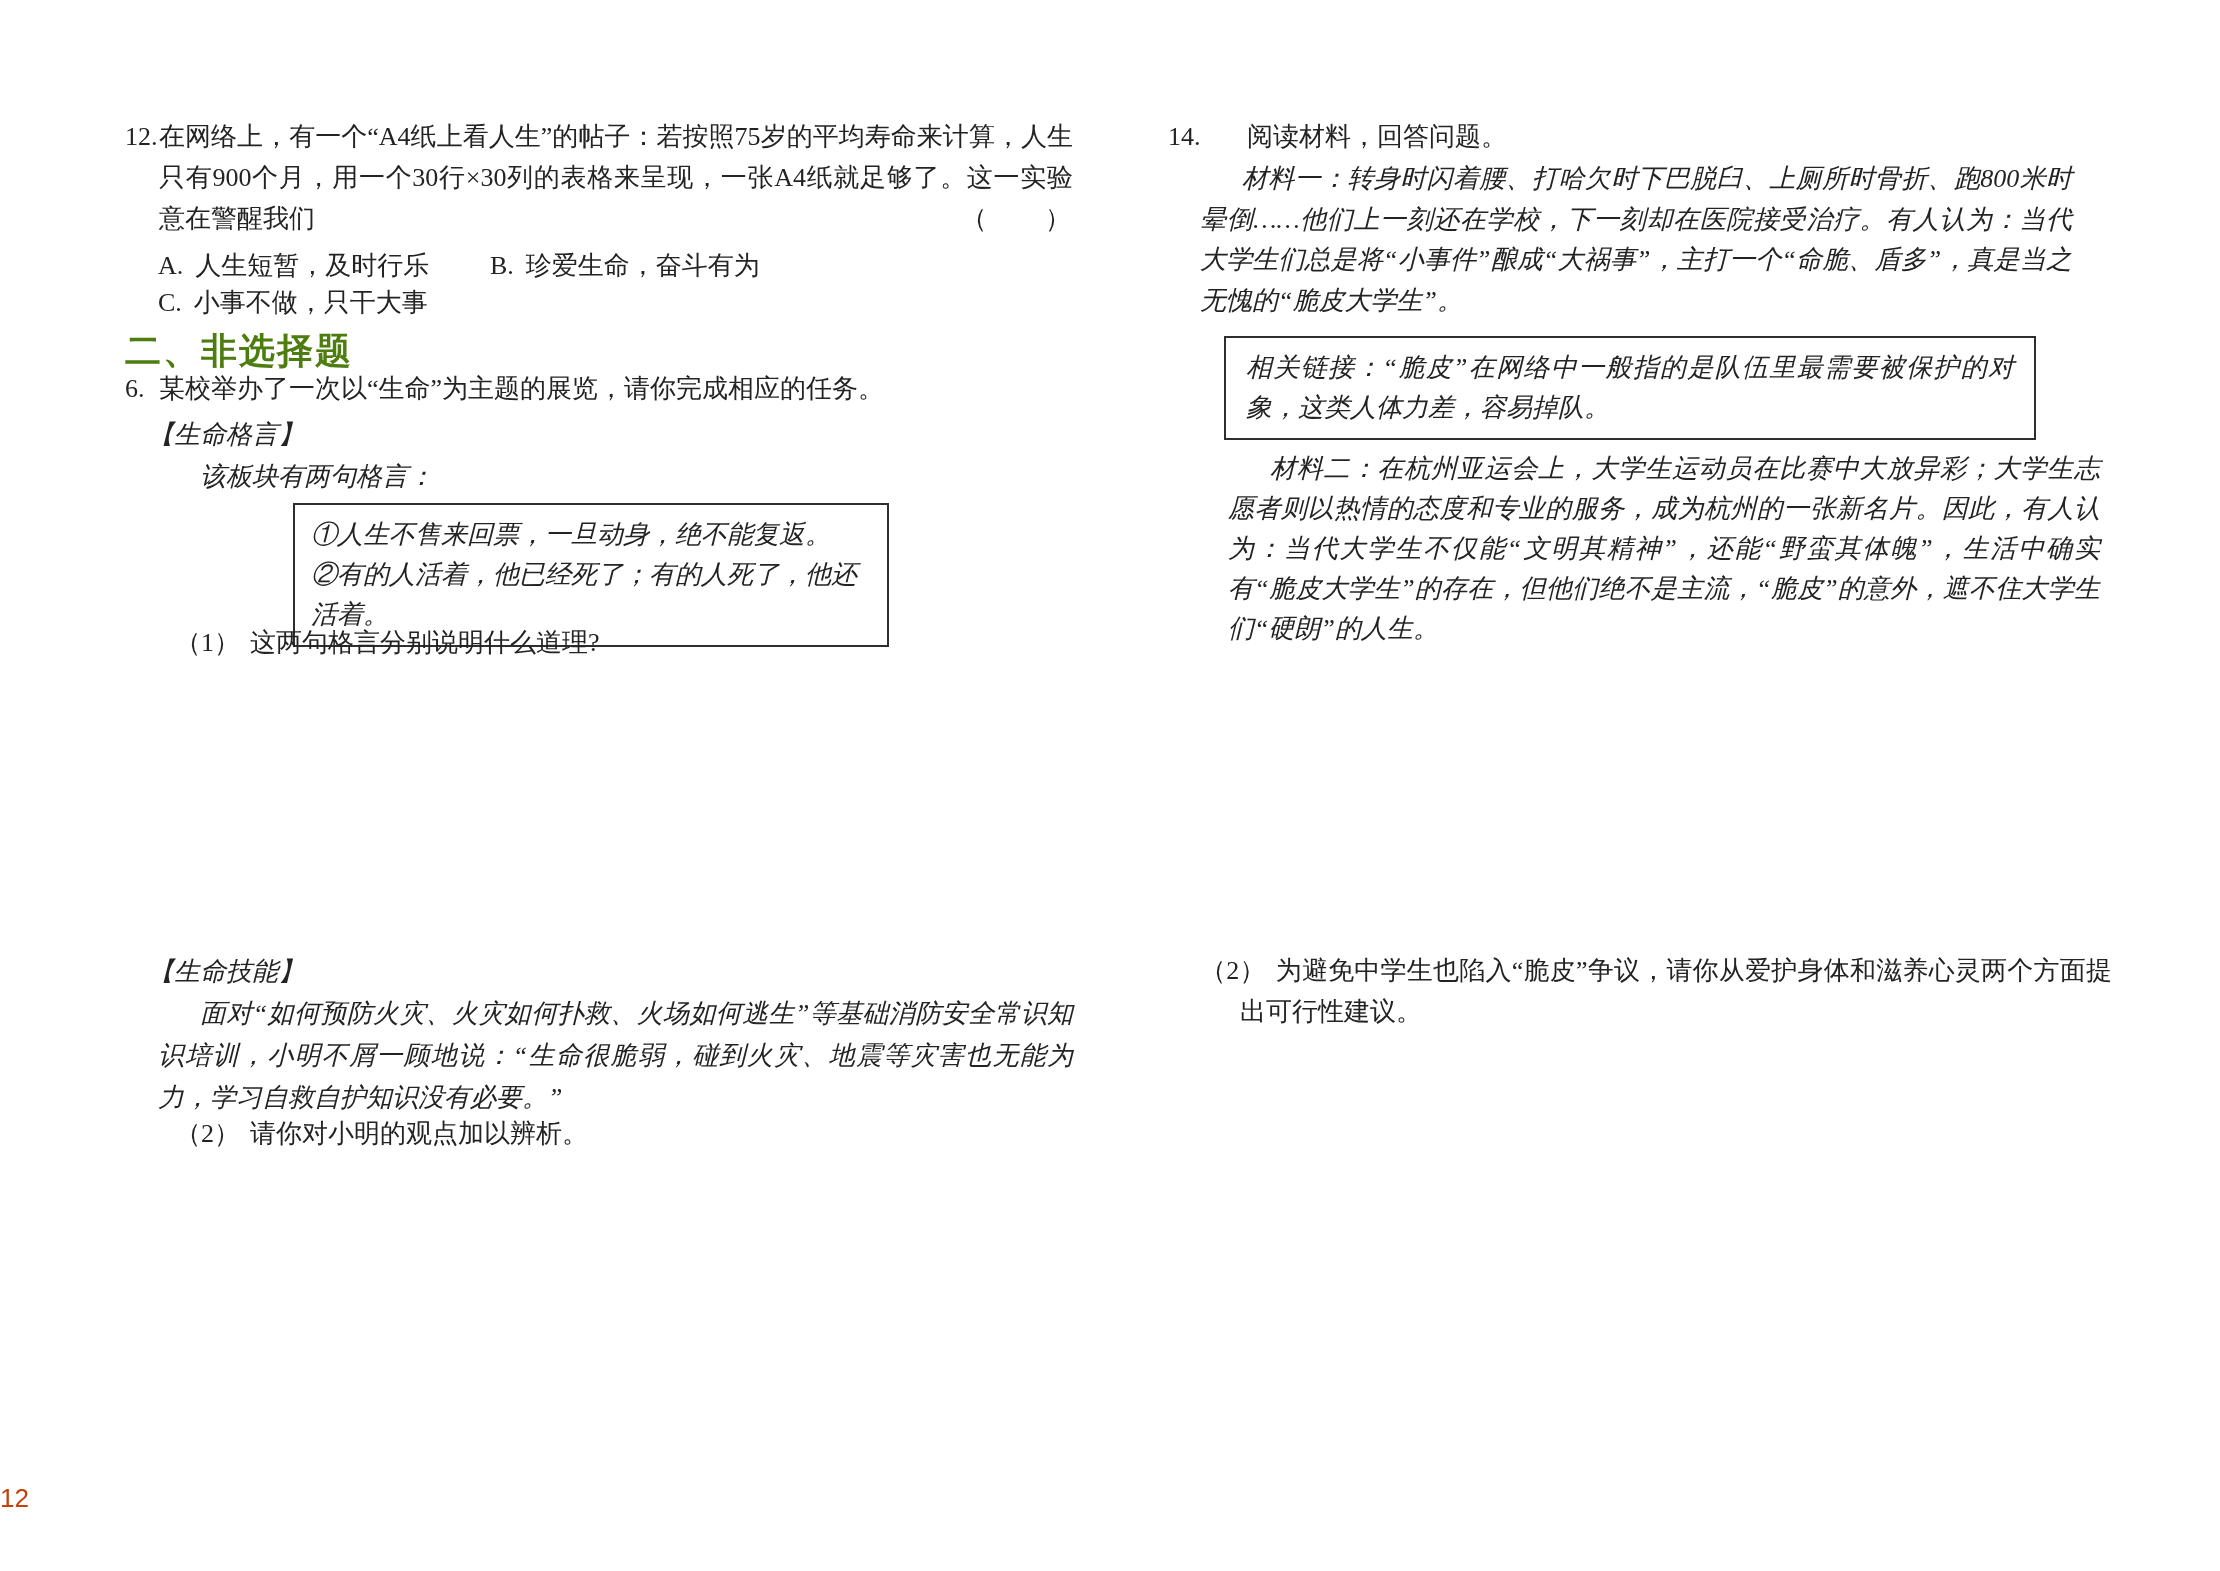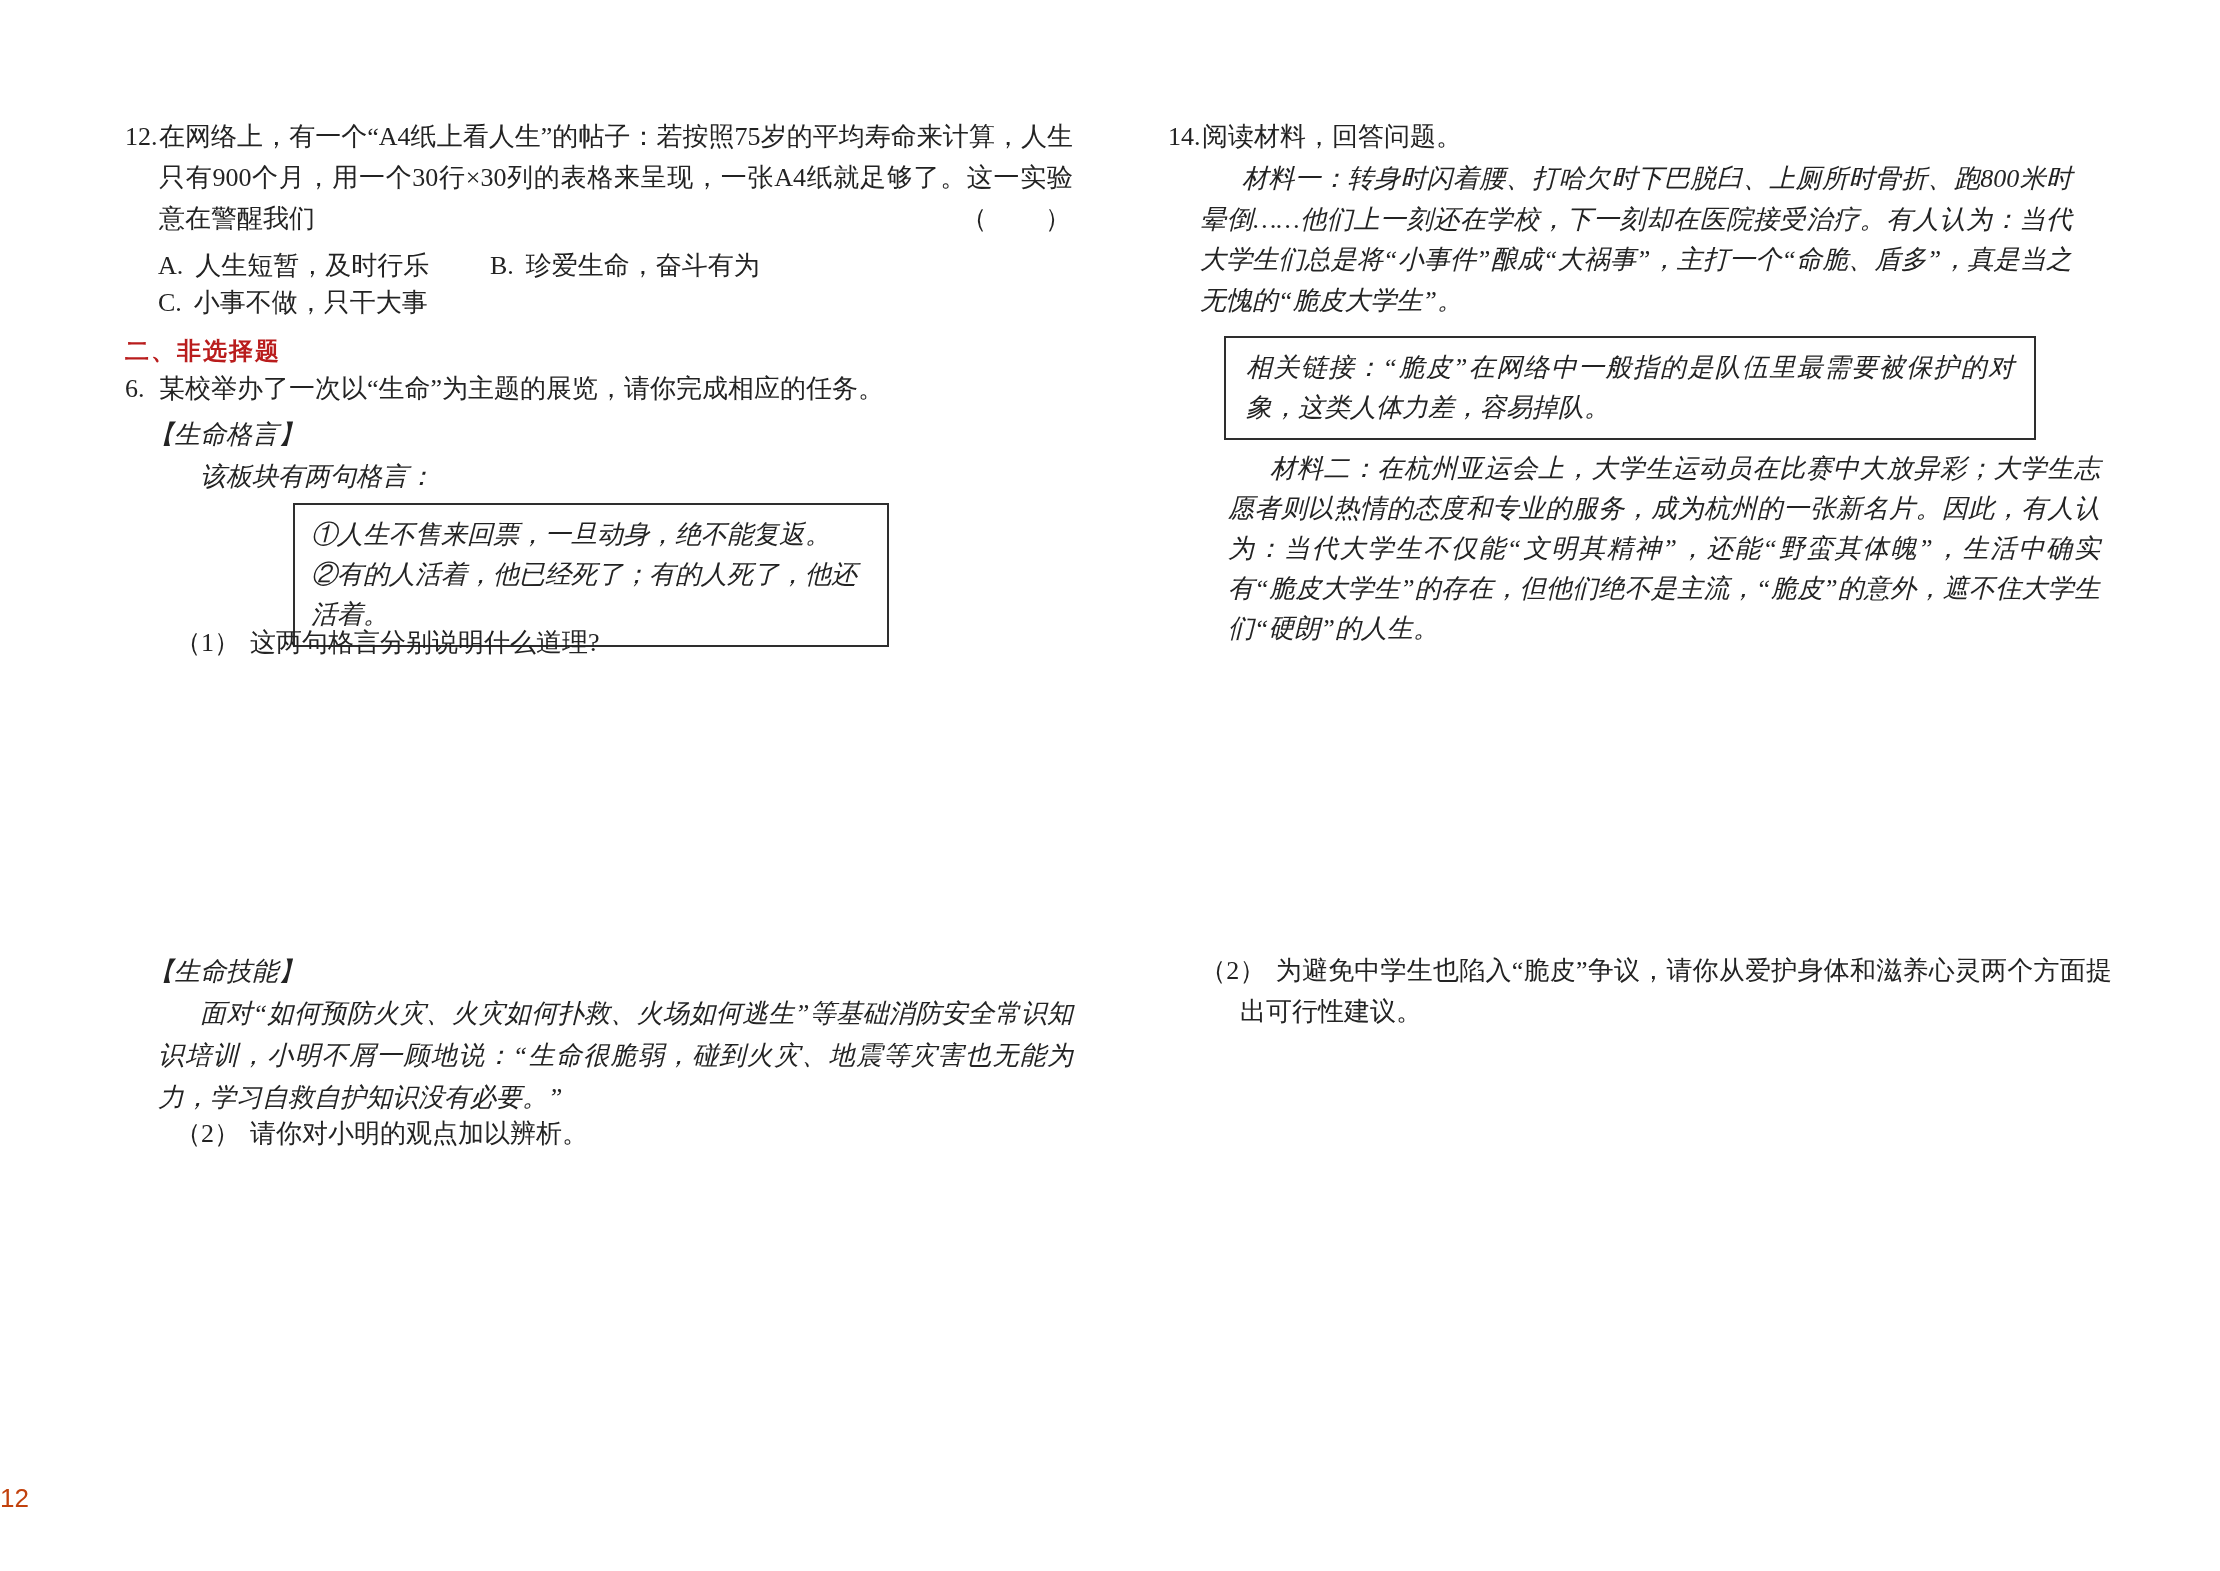--- a/index.html
+++ b/index.html
@@ -8,21 +8,21 @@
     font-family:"Liberation Serif","DejaVu Serif",serif;
     color:#232323; font-size:26px; line-height:41px;
   }
   .abs { position:absolute; }
   .qrow { display:flex; align-items:flex-start; }
   .qnum { flex:0 0 34px; }
   .stem { position:relative; text-align:justify; }
   .kai { font-style:italic; }                 
   .sec-header {
     font-family:"Liberation Sans","DejaVu Sans",sans-serif;
-    font-weight:bold; font-size:24px; color:#b91c1c; letter-spacing:2px;
+    font-weight:bold; font-size:36px; color:#4d7c0f; letter-spacing:2px;
   }
   .opt-grid {
     display:grid; grid-template-columns:332px auto; line-height:37px;
   }
   .opt-label { margin-right:12px; }
   .quote-box {
     border:2px solid #2e2e2e; padding:10px 16px; line-height:40px; width:560px;
   }
   .link-box {
     border:2px solid #2e2e2e; box-sizing:border-box; width:812px;
@@ -86,21 +86,21 @@
   <div class="abs kai" style="left:148px; top:951px;">【生命技能】</div>
 
   <div class="abs para indent2 kai" style="left:158px; top:993px; width:915px; line-height:42px;">面对“如何预防火灾、火灾如何扑救、火场如何逃生”等基础消防安全常识知识培训，小明不屑一顾地说：“生命很脆弱，碰到火灾、地震等灾害也无能为力，学习自救自护知识没有必要。”</div>
 
   <div class="abs subq" style="left:175px; top:1113px; width:898px;">
     <span class="marker">（2）</span><span>请你对小明的观点加以辨析。</span>
   </div>
 
   <div class="abs qrow" style="left:1168px; top:116px; width:907px;">
     <span class="qnum">14.</span>
-    <div class="stem" style="width:873px;">阅读材料，回答问题。</div>
+    <div class="stem" style="width:873px;margin-left:45px;">阅读材料，回答问题。</div>
   </div>
 
   <div class="abs para indent2 kai" style="left:1200px; top:159px; width:872px; line-height:40.5px;">材料一：转身时闪着腰、打哈欠时下巴脱臼、上厕所时骨折、跑800米时晕倒……他们上一刻还在学校，下一刻却在医院接受治疗。有人认为：当代大学生们总是将“小事件”酿成“大祸事”，主打一个“命脆、盾多”，真是当之无愧的“脆皮大学生”。</div>
 
   <div class="abs link-box kai" style="left:1224px; top:336px;">相关链接：“脆皮”在网络中一般指的是队伍里最需要被保护的对象，这类人体力差，容易掉队。</div>
 
   <div class="abs para indent2 kai" style="left:1200px; top:449px; width:872px; line-height:40px;margin-left:28px;">材料二：在杭州亚运会上，大学生运动员在比赛中大放异彩；大学生志愿者则以热情的态度和专业的服务，成为杭州的一张新名片。因此，有人认为：当代大学生不仅能“文明其精神”，还能“野蛮其体魄”，生活中确实有“脆皮大学生”的存在，但他们绝不是主流，“脆皮”的意外，遮不住大学生们“硬朗”的人生。</div>
 
 
   <div class="abs subq" style="left:1200px; top:950px; width:872px;">

